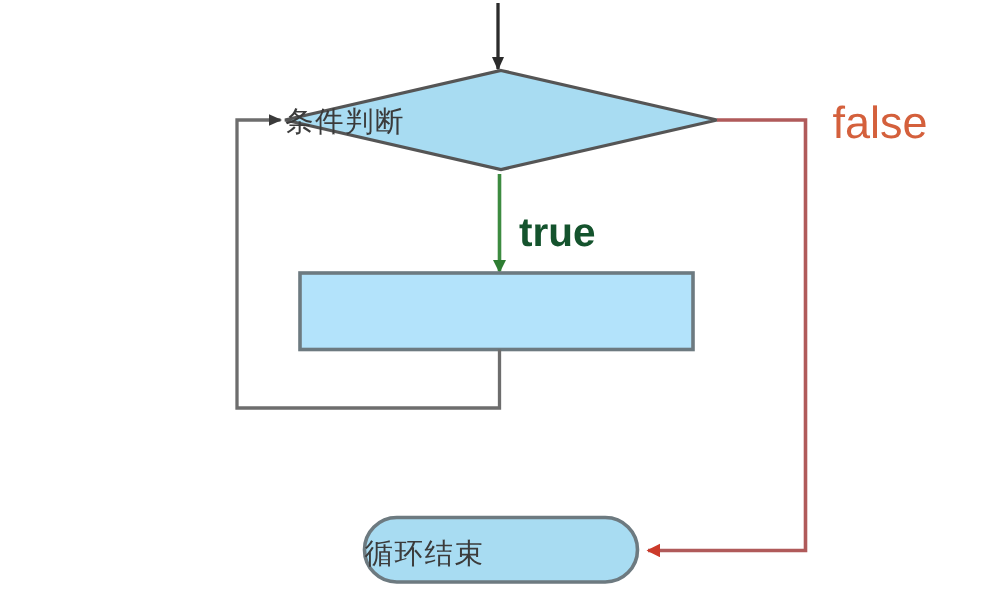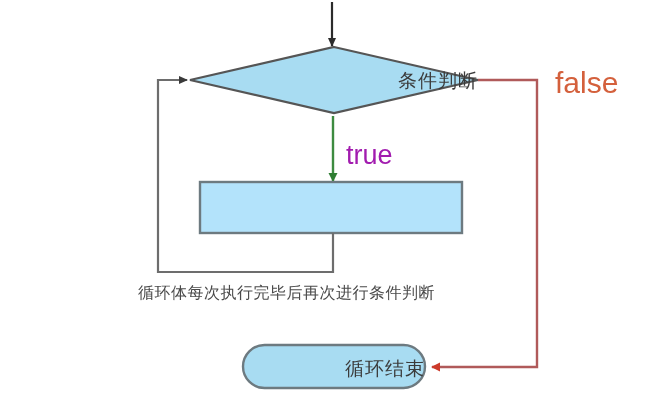--- a/index.html
+++ b/index.html
@@ -23,34 +23,35 @@
     top: 0;
     width: 668px;
     height: 400px;
   }
   .node-label {
     position: absolute;
     color: #3b3b3b;
     font-size: 19px;
     letter-spacing: 1px;
     white-space: nowrap;
-    text-align: right;
+    text-align: left;
     font-family: "DejaVu Sans", "Liberation Sans", sans-serif;
   }
   .edge-label {
     position: absolute;
     white-space: nowrap;
     font-family: "Liberation Sans", "DejaVu Sans", sans-serif;
     text-align: center;
   }
   #label-true {
     left: 346px;
     top: 140px;
     font-size: 27px;
-    color: #a21caf;
+    color: #14532d;
+    font-weight: bold;
   }
   #label-false {
     left: 555px;
     top: 66px;
     font-size: 30px;
     color: #d4603c;
   }
   #annotation-note {
     position: absolute;
     left: 138px;
@@ -115,15 +116,14 @@
 
   <div class="node-label" id="label-condition">条件判断</div>
 
 
   <div class="node-label" id="label-loop-end">循环结束</div>
 
   <div class="edge-label" id="label-true">true</div>
 
   <div class="edge-label" id="label-false">false</div>
 
-  <div id="annotation-note">循环体每次执行完毕后再次进行条件判断</div>
 
 </div>
 
 </body></html>

